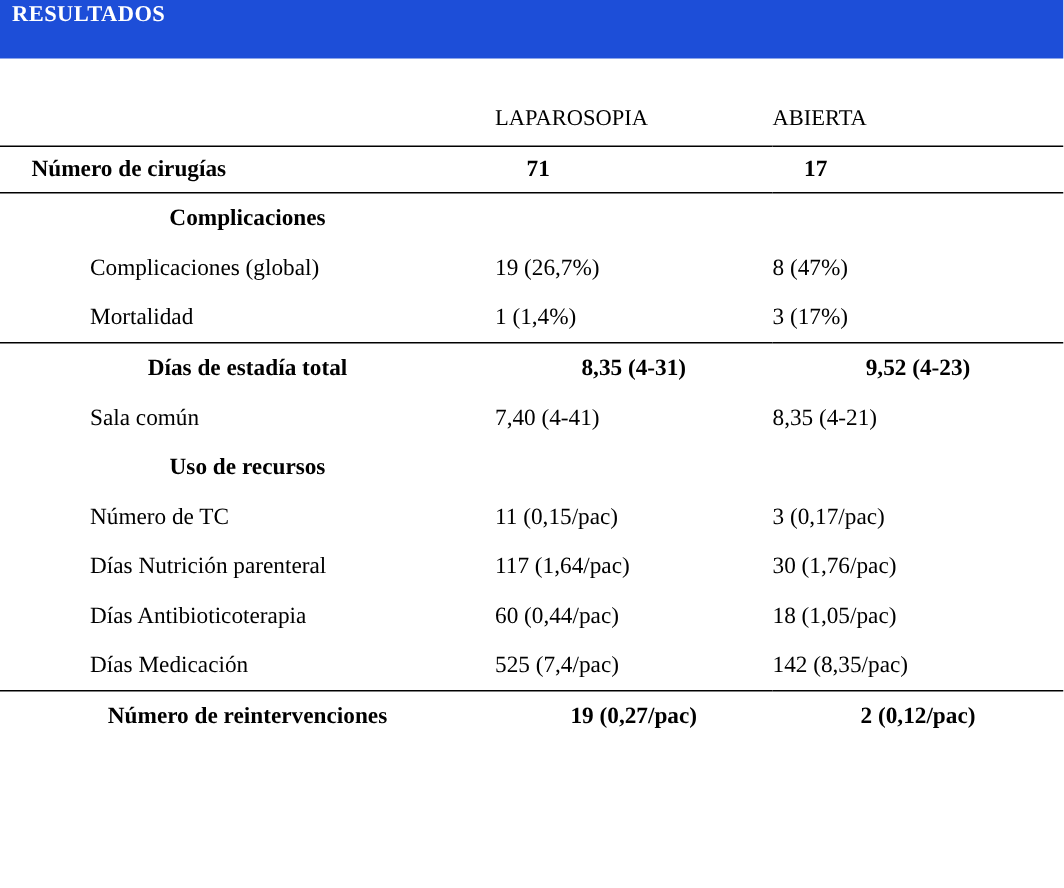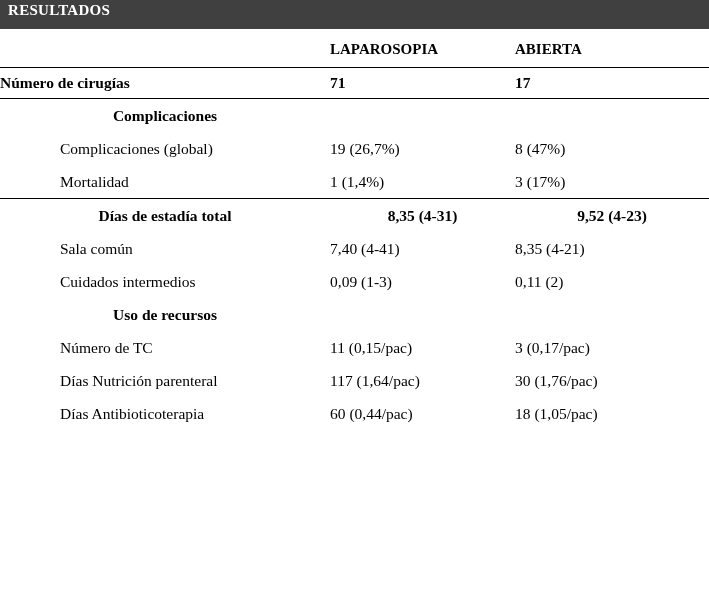--- a/index.html
+++ b/index.html
@@ -14,50 +14,50 @@
     color: #000000;
     overflow: hidden;
   }
   .page {
     position: relative;
     width: 709px;
     height: 592px;
     box-sizing: border-box;
   }
   .title-bar {
-    background: #404040;
+    background: #1d4ed8;
     color: #ffffff;
     font-family: "Liberation Serif", serif;
     font-weight: bold;
     font-size: 15px;
     letter-spacing: 0.3px;
     padding: 4px 0 4px 8px;
-    height: 29px;
+    height: 39px;
     box-sizing: border-box;
     line-height: 13px;
   }
   table.results {
     width: 709px;
     border-collapse: collapse;
     font-size: 15.5px;
     table-layout: fixed;
   }
   table.results td {
     padding: 0;
     vertical-align: middle;
   }
   .col-label { width: 330px; }
   .col-lap { width: 185px; }
   .col-ab { width: 194px; }
 
   tr.header-row td {
-    font-weight: bold;
+    font-weight: normal;
     font-size: 15px;
     height: 32px;
-    padding-top: 4px;
+    padding-top: 24px;
     padding-bottom: 2px;
   }
   tr.rule-bottom td { border-bottom: 1.5px solid #000000; }
   tr.rule-thin-bottom td { border-bottom: 1px solid #000000; margin-top: 44px; }
 
   td.label {
     padding-left: 8px;
   }
   td.label.indent {
     padding-left: 60px;
@@ -70,20 +70,21 @@
     height: 33px;
   }
   tr.section-row td {
     height: 33px;
     font-weight: bold;
     text-align: center;
   }
   tr.count-row td {
     height: 30px;
     font-weight: bold;
+    padding-left: 21px;
   }
 </style>
 </head>
 <body>
 
 <div class="page">
 
   <div class="title-bar">RESULTADOS</div>
 
   <table class="results">
@@ -129,25 +130,20 @@
         <td class="value bold">8,35 (4-31)</td>
         <td class="value bold">9,52 (4-23)</td>
       </tr>
 
       <tr class="data-row">
         <td class="label indent">Sala común</td>
         <td class="value">7,40 (4-41)</td>
         <td class="value">8,35 (4-21)</td>
       </tr>
 
-      <tr class="data-row">
-        <td class="label indent">Cuidados intermedios</td>
-        <td class="value">0,09 (1-3)</td>
-        <td class="value">0,11 (2)</td>
-      </tr>
 
 
       <tr class="section-row">
         <td class="label bold">Uso de recursos</td>
         <td class="value"></td>
         <td class="value"></td>
       </tr>
 
       <tr class="data-row">
         <td class="label indent">Número de TC</td>
@@ -160,16 +156,26 @@
         <td class="value">117 (1,64/pac)</td>
         <td class="value">30 (1,76/pac)</td>
       </tr>
 
       <tr class="data-row">
         <td class="label indent">Días Antibioticoterapia</td>
         <td class="value">60 (0,44/pac)</td>
         <td class="value">18 (1,05/pac)</td>
       </tr>
 
+      <tr class="data-row rule-thin-bottom">
+        <td class="label indent">Días Medicación</td>
+        <td class="value">525 (7,4/pac)</td>
+        <td class="value">142 (8,35/pac)</td>
+      </tr>
 
+      <tr class="section-row">
+        <td class="label bold">Número de reintervenciones</td>
+        <td class="value">19 (0,27/pac)</td>
+        <td class="value">2 (0,12/pac)</td>
+      </tr>
     </tbody>
   </table>
 </div>
 
 </body></html>

